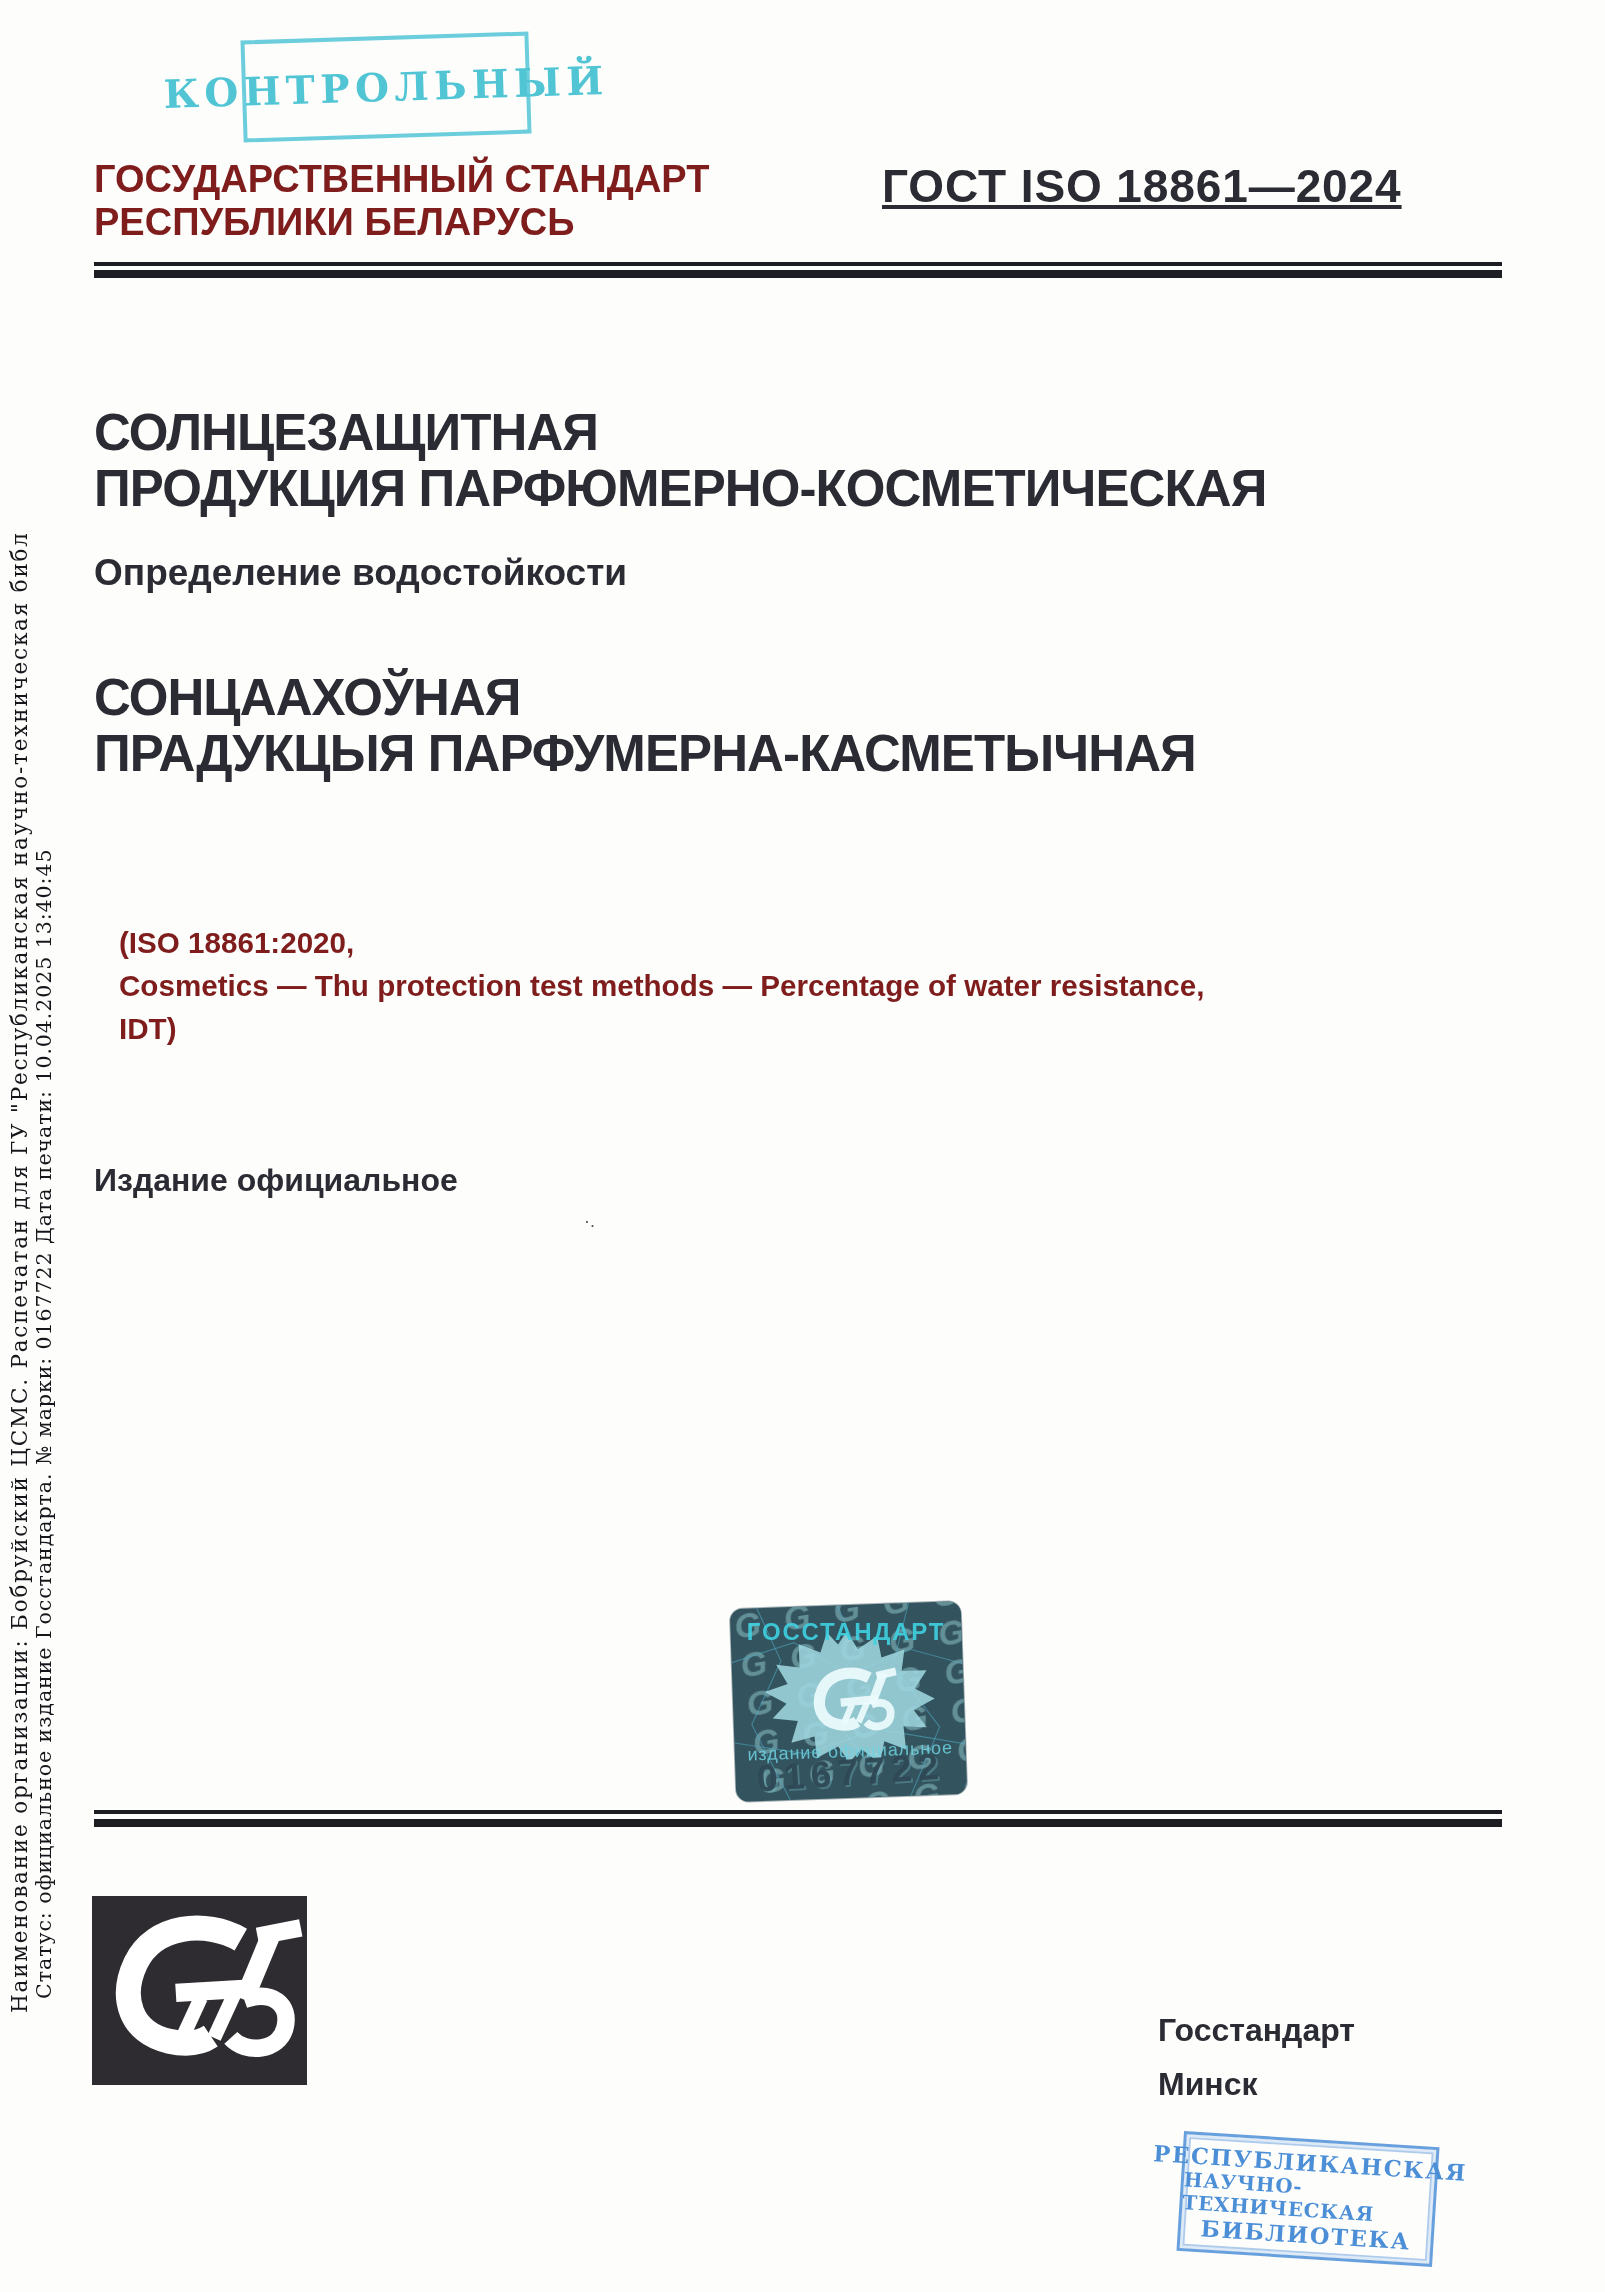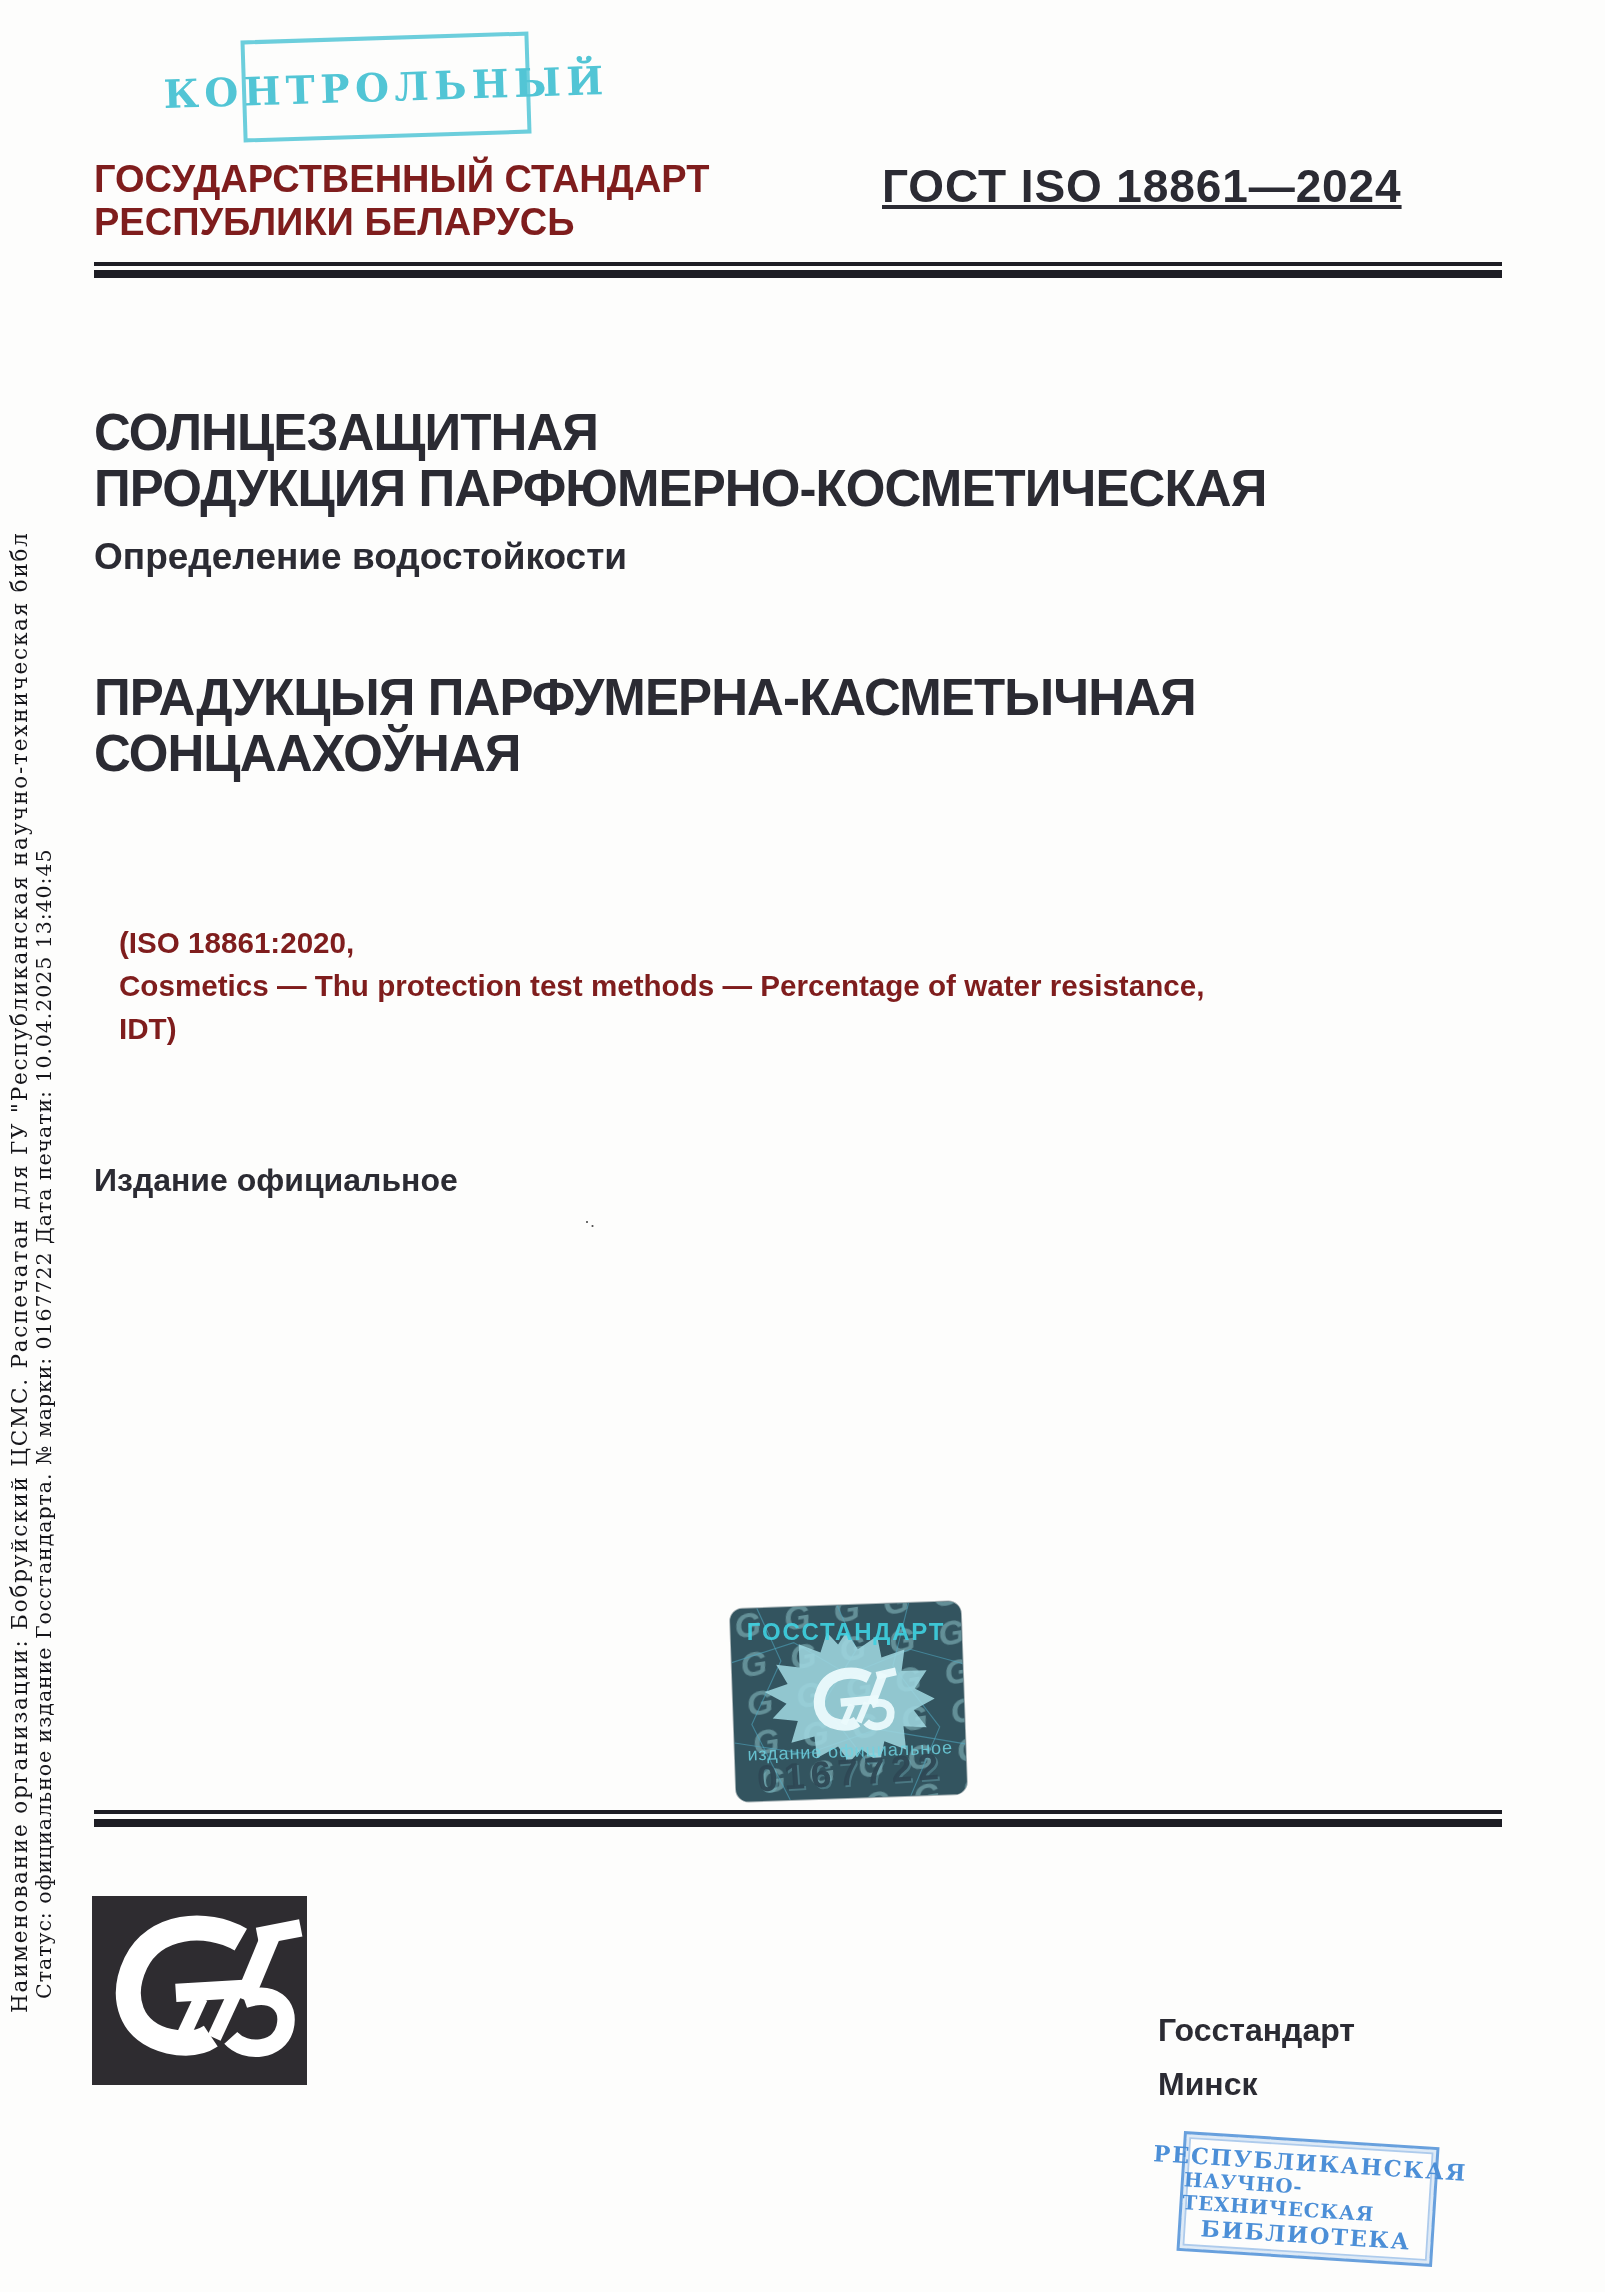--- a/index.html
+++ b/index.html
@@ -36,21 +36,21 @@
   .r1a { top:262px; } .r1b { top:270px; }
   .r2a { top:1810px; } .r2b { top:1819px; }
 
   
   .title-main { position:absolute; left:94px;
     font-size:51px; font-weight:bold; line-height:56px; letter-spacing:-0.9px; color:#2b2b33; }
   .title-ru { top:405px; }
   .title-by { top:670px; }
   .title-sub { position:absolute; left:94px;
     font-size:37px; font-weight:bold; color:#2b2b33; }
-  .sub-ru { top:536px;text-align:right; }
+  .sub-ru { top:552px;text-align:right; }
   .sub-by { top:802px; }
 
   .iso-ref { position:absolute; left:94px; top:921px;
     font-size:29.6px; font-weight:bold; line-height:43px; color:#7f1d1d;margin-left:25px; }
 
   .edition { position:absolute; left:94px; top:1162px;
     font-size:32px; font-weight:bold; color:#2b2b33; }
   .speck { position:absolute; left:584px; top:1211px; color:#555; font-size:18px; }
 
   
@@ -116,22 +116,22 @@
   <div class="rule rule-thin r1a"></div>
   <div class="rule rule-thick r1b"></div>
 
   <div class="title-main title-ru">
     <div>СОЛНЦЕЗАЩИТНАЯ</div>
     <div>ПРОДУКЦИЯ ПАРФЮМЕРНО-КОСМЕТИЧЕСКАЯ</div>
   </div>
   <div class="title-sub sub-ru">Определение водостойкости</div>
 
   <div class="title-main title-by">
+    <div>СОНЦААХОЎНАЯ</div>
     <div>ПРАДУКЦЫЯ ПАРФУМЕРНА-КАСМЕТЫЧНАЯ</div>
-    <div>СОНЦААХОЎНАЯ</div>
   </div>
 
   <div class="iso-ref">
     <div>(ISO 18861:2020,</div>
     <div>Cosmetics — Thu protection test methods — Percentage of water resistance,</div>
     <div>IDT)</div>
   </div>
 
   <div class="edition">Издание официальное</div>
   <div class="speck">·.</div>

